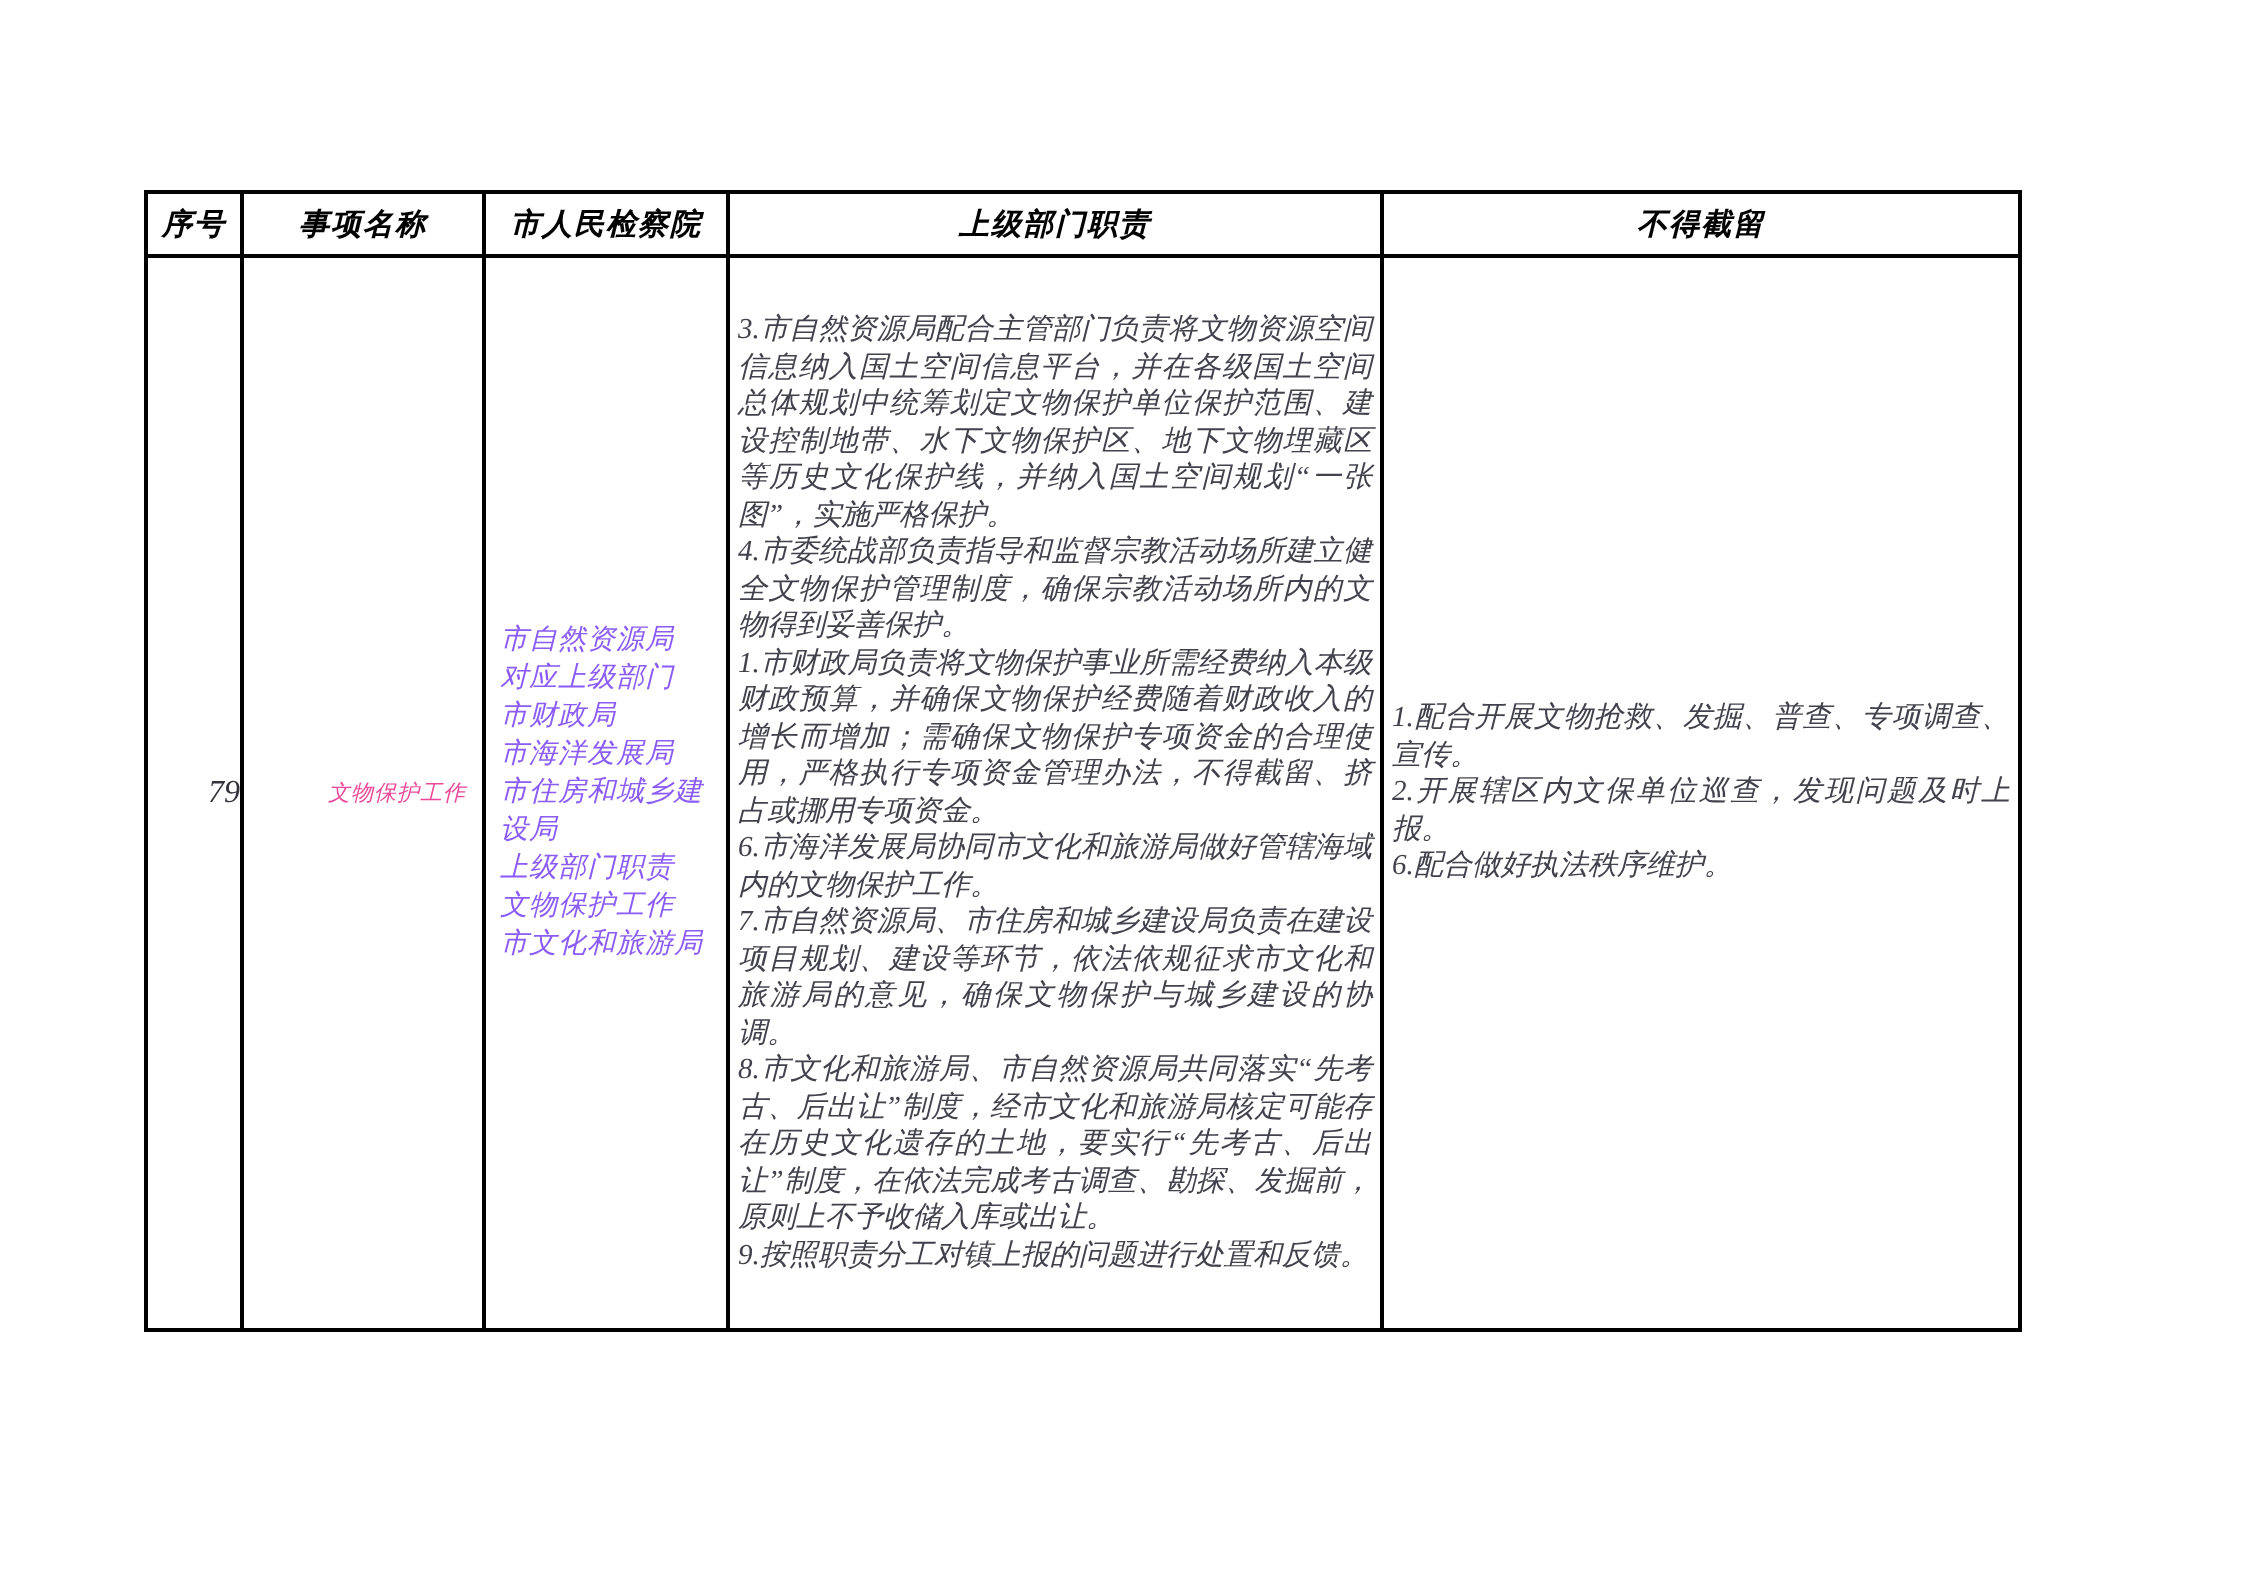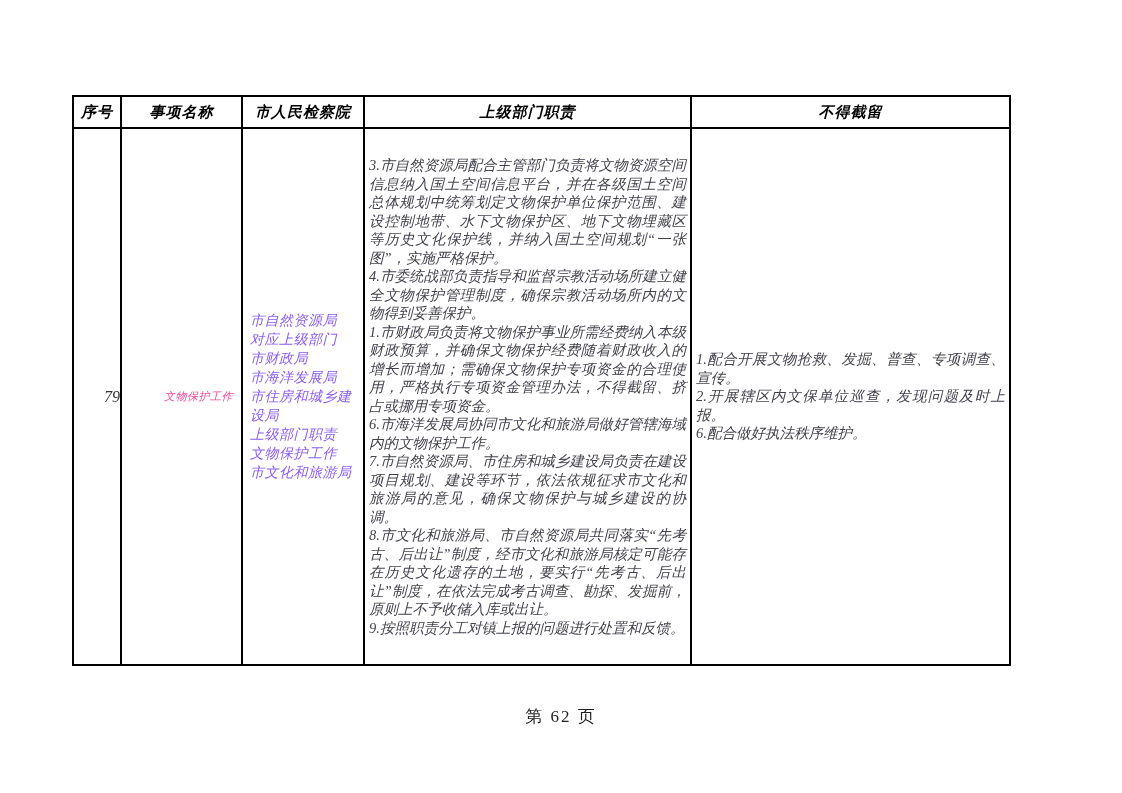--- a/index.html
+++ b/index.html
@@ -124,14 +124,13 @@
         </td>
         <td class="cell-town">
           <p>1.配合开展文物抢救、发掘、普查、专项调查、宣传。</p>
           <p>2.开展辖区内文保单位巡查，发现问题及时上报。</p>
           <p>6.配合做好执法秩序维护。</p>
         </td>
       </tr>
     </tbody>
   </table>
 
-  <div class="footer">第 62 页</div>
 </div>
 
 </body></html>

